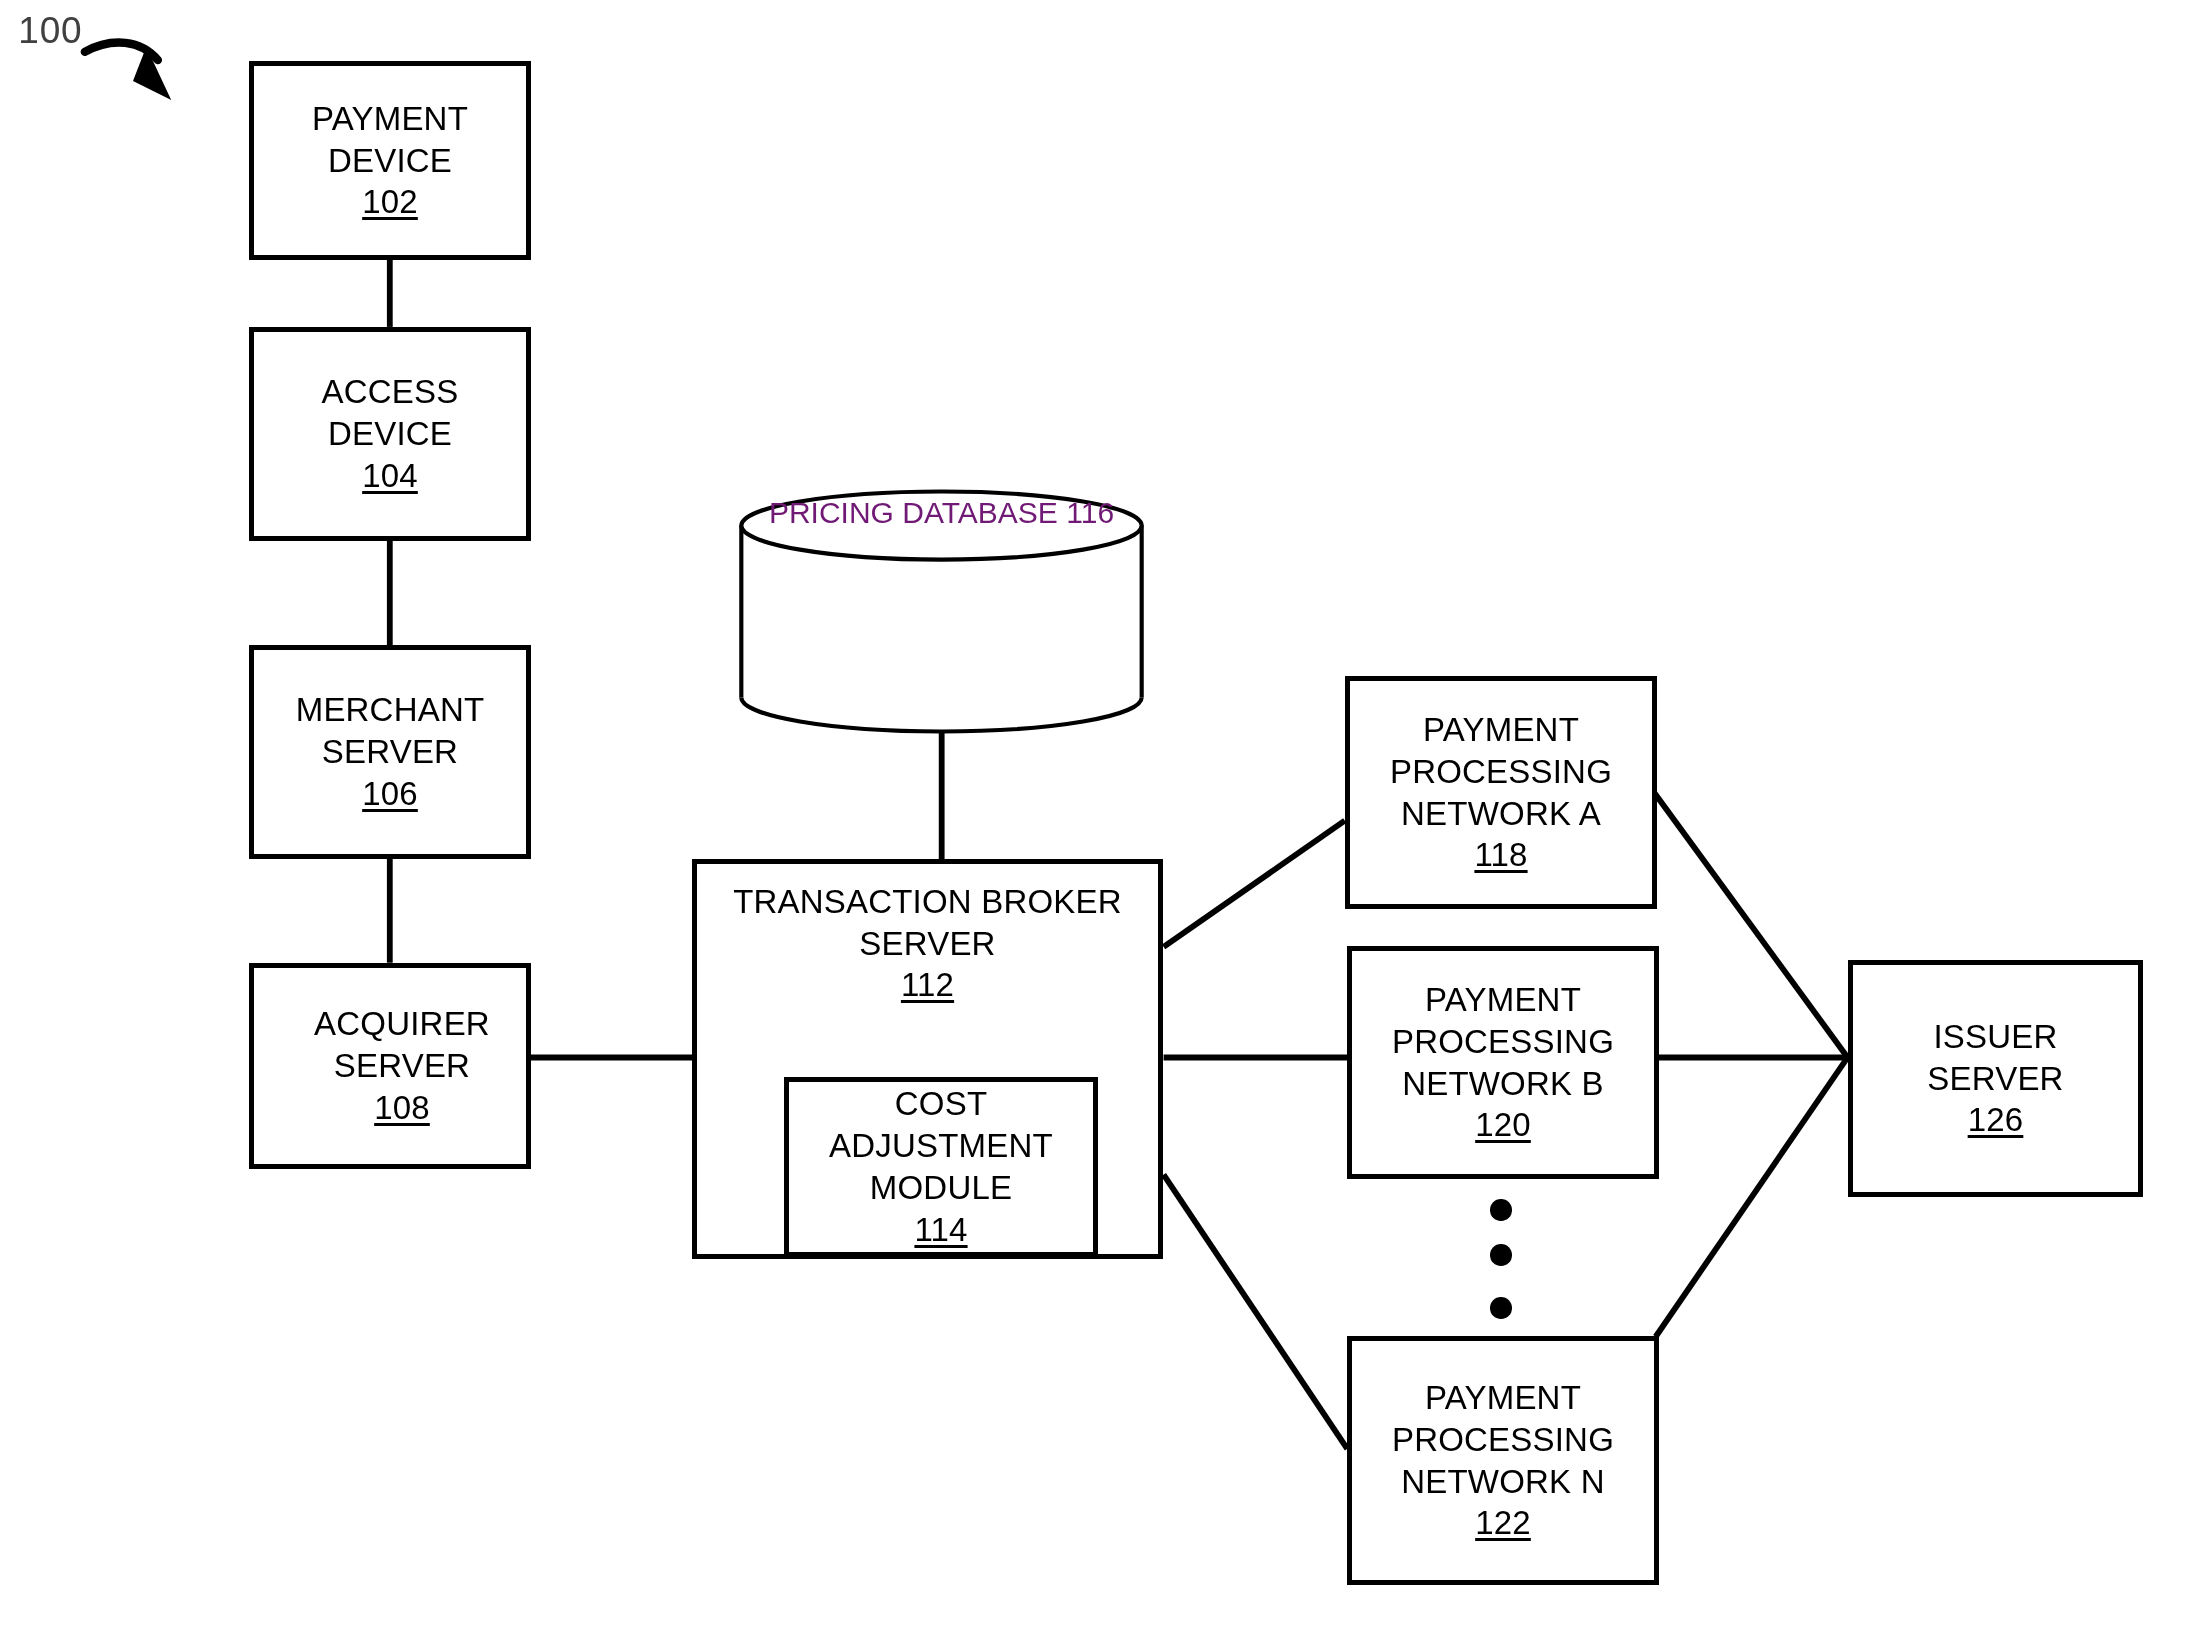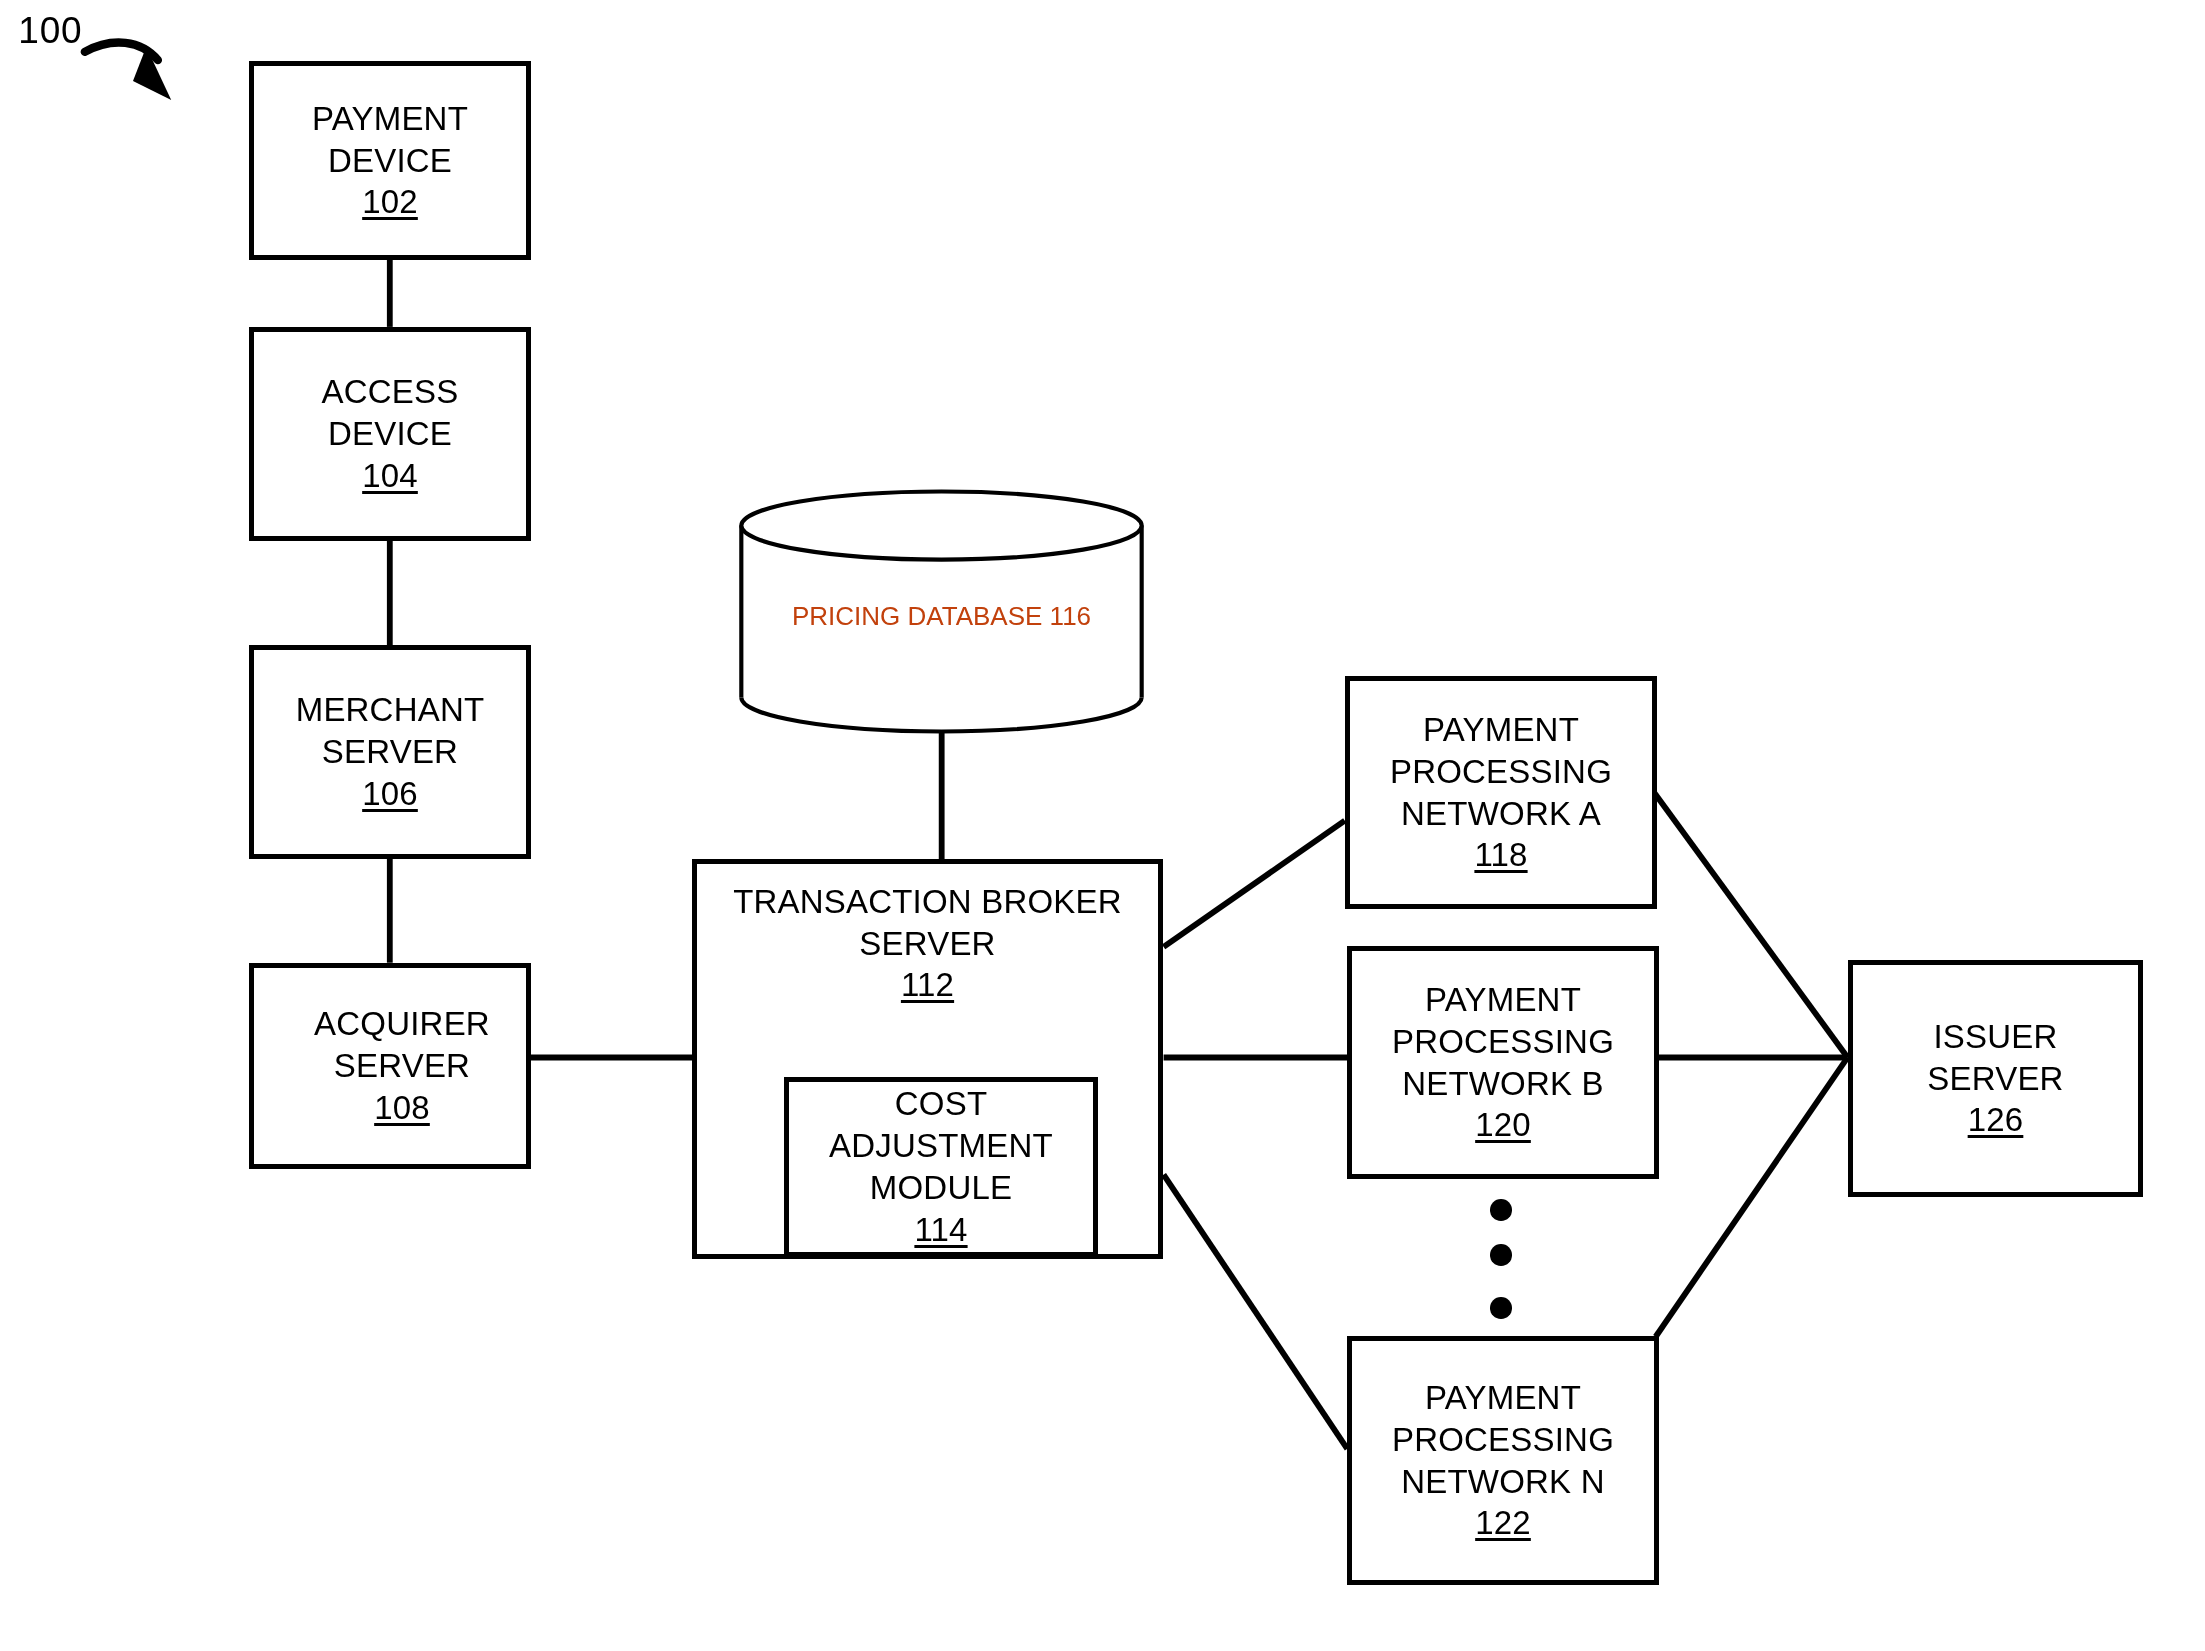--- a/index.html
+++ b/index.html
@@ -56,43 +56,43 @@
   .node.inner {
     border-width: 5.8px;
     position: absolute;
   }
   
   .cylinder {
     position: absolute;
     display: flex;
     flex-direction: column;
     align-items: center;
-    justify-content: center;
+    justify-content: flex-start;
     text-align: center;
-    color: #c2410c;
-    font-size: 26px;
+    color: #701a75;
+    font-size: 30px;
     line-height: 1.27;
   }
   .cyl-text {
     position: relative;
     z-index: 3;
     transform: translateY(5px);
   }
   .cyl-svg {
     position: absolute;
     left: 0;
     top: 0;
     width: 100%;
     height: 100%;
     z-index: 1;
   }
   .fignum {
     position: absolute;
     font-size: 37px;
-    color: #000000;
+    color: #404040;
     letter-spacing: 0.8px;
   }
   .dot {
     position: absolute;
     width: 21.6px;
     height: 21.6px;
     background: #000000;
     border-radius: 50%;
   }
 </style>

